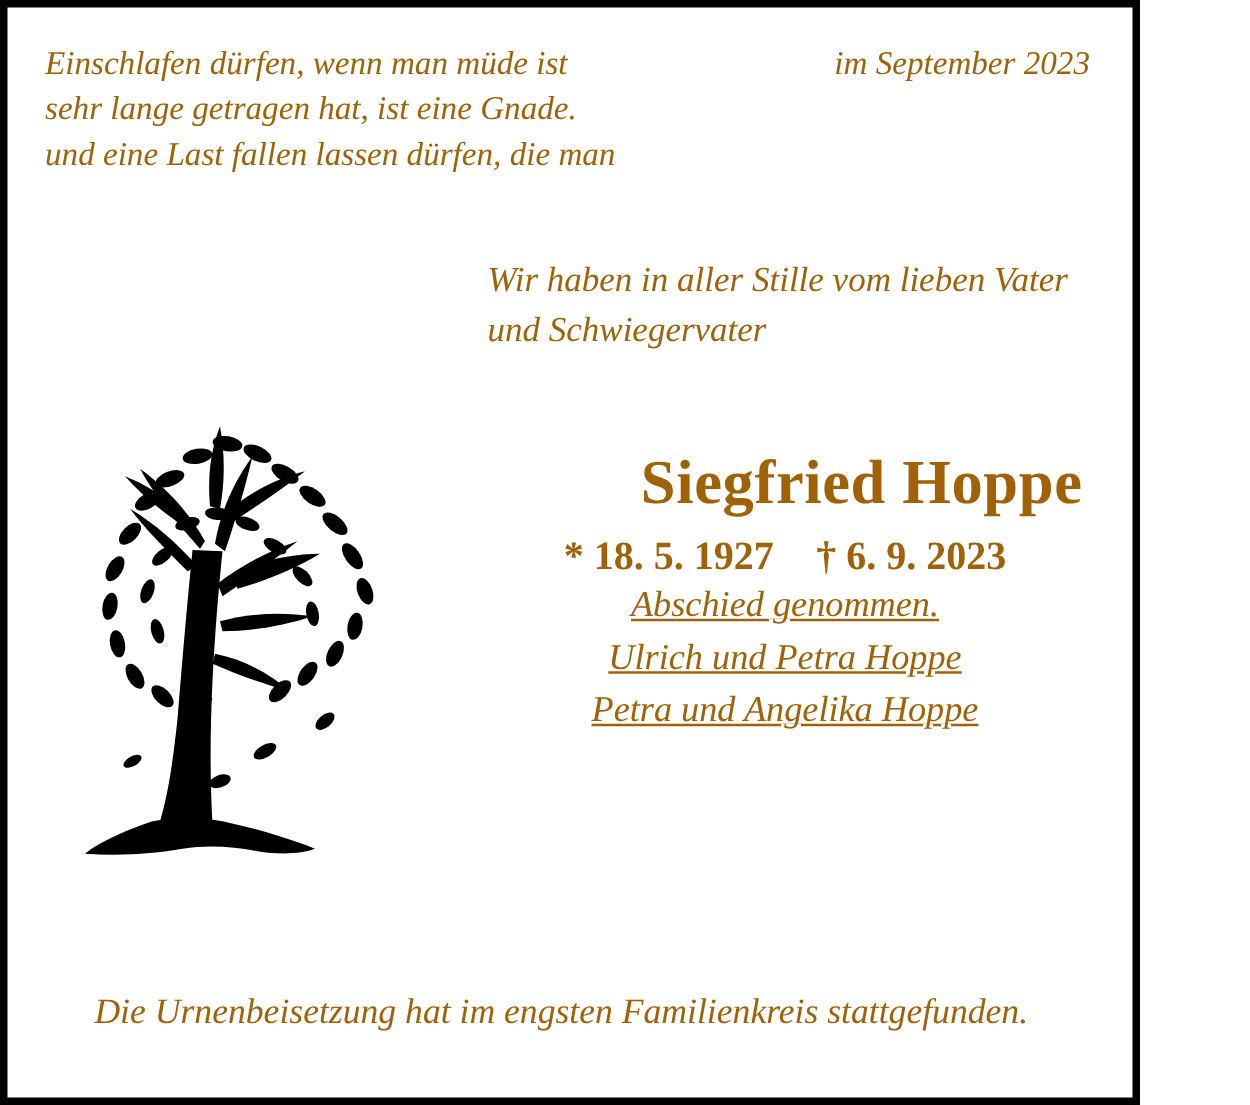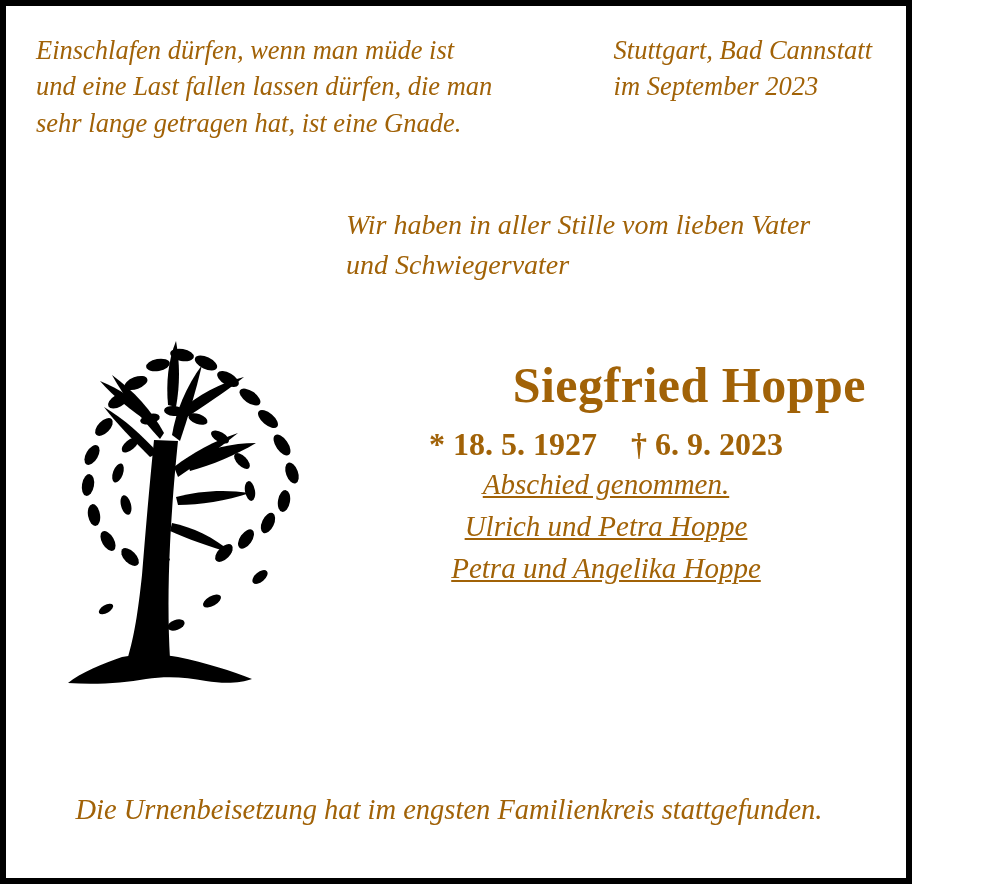--- a/index.html
+++ b/index.html
@@ -47,20 +47,21 @@
     text-align: left;
     padding-right: 4px;
   }
   .place-date div { white-space: nowrap; }
 
   
   .middle {
     position: relative;
     margin-top: 64px;
     display: flex;
+    gap: 44px;
   }
 
   .tree-wrap {
     width: 300px;
     flex: 0 0 300px;
     padding-left: 10px;
     box-sizing: border-box;
   }
 
   .content {
@@ -120,25 +121,24 @@
 </style>
 </head>
 <body>
 
 <div class="obituary">
   <div class="inner">
 
     <div class="top-row">
       <div class="quote">
         <div>Einschlafen dürfen, wenn man müde ist</div>
+        <div>sehr lange getragen hat, ist eine Gnade.</div>
         <div>und eine Last fallen lassen dürfen, die man</div>
-        <div>sehr lange getragen hat, ist eine Gnade.</div>
       </div>
       <div class="place-date">
-        <div>Stuttgart, Bad Cannstatt</div>
         <div>im September 2023</div>
       </div>
     </div>
 
     <div class="middle">
 
       <div class="tree-wrap">
         <svg class="tree-svg" width="290" height="480" viewBox="0 0 290 480" xmlns="http://www.w3.org/2000/svg" aria-hidden="true">
           <g fill="#000000">
 

